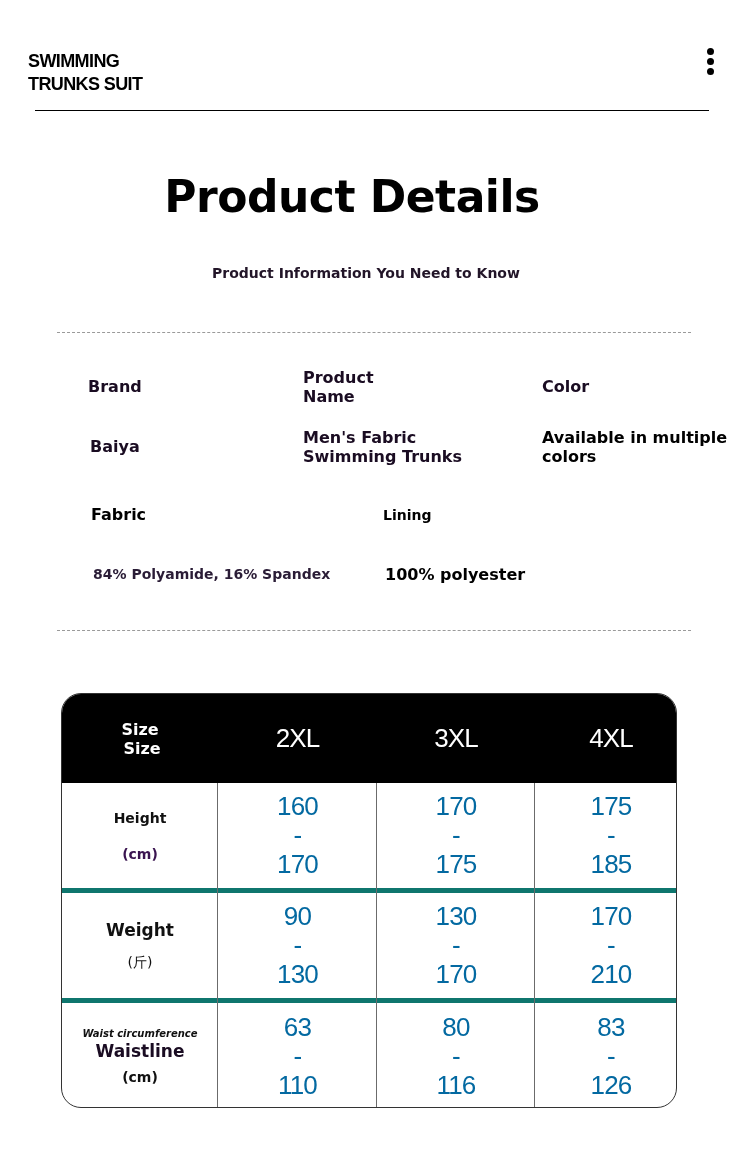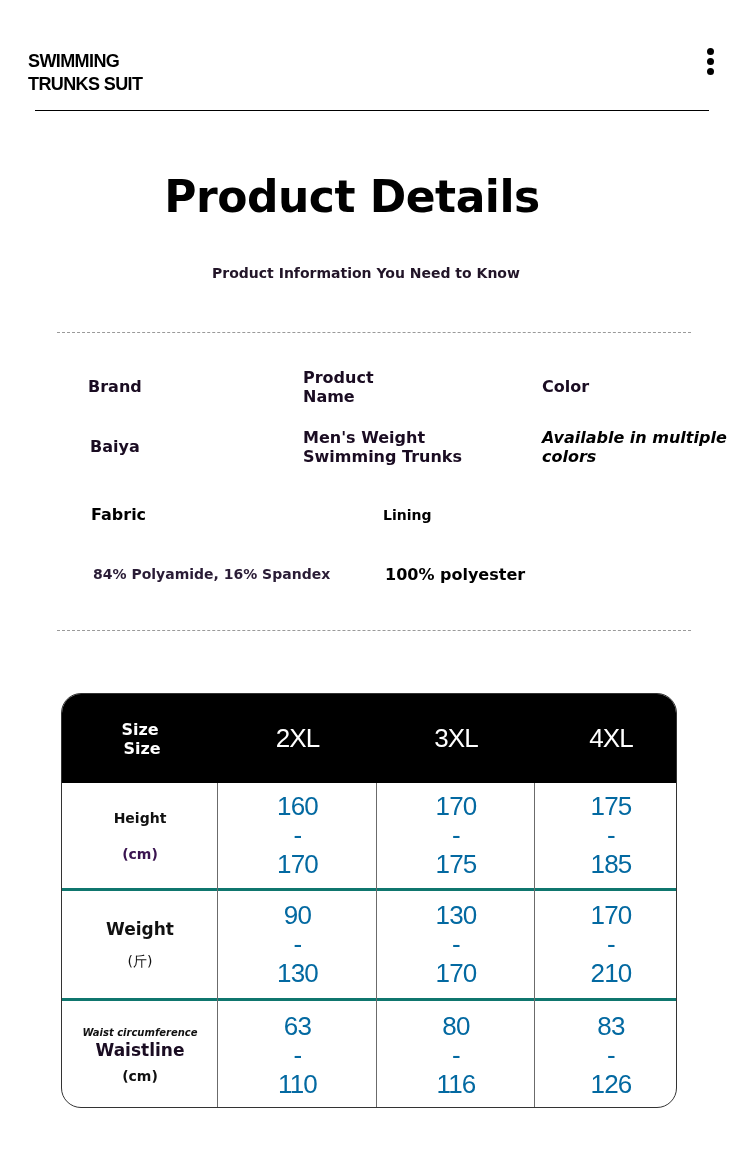--- a/index.html
+++ b/index.html
@@ -42,21 +42,21 @@
     }
     .col { position: absolute; top: 0; height: 100%; display: flex; flex-direction: column; justify-content: center; align-items: center; }
     .c0 { left: 0; width: 156px; }
     .c1 { left: 156px; width: 159px; }
     .c2 { left: 315px; width: 158px; }
     .c3 { left: 473px; width: 152px; }
     .head-label { color: #fff; font-weight: bold; font-size: 16px; line-height: 19px; text-align: center; }
     .head-label span { display: block; }
     .head-size { color: #fff; font-family: "Liberation Sans", sans-serif; font-size: 26px; letter-spacing: -1px; }
 
-    .tbl-row { position: absolute; left: 0; width: 100%; border-top: 3px solid #0f766e; }
+    .tbl-row { position: absolute; left: 0; width: 100%; border-top: 5px solid #0f766e; }
     .r0 { top: 89px; height: 105px; border-top: none; }
     .r1 { top: 194px; height: 110px; }
     .r2 { top: 304px; height: 111px; }
     .vline { position: absolute; top: 89px; bottom: 0; width: 1px; background: #6b6b6b; }
 
     .row-label { text-align: center; font-weight: bold; color: #111; }
     .row-label .l1 { font-size: 14px; display: block; }
     .row-label .l2 { font-size: 17px; display: block; color: #1a0c22; margin-top: 2px; }
     .row-label .unit { font-size: 14px; display: block; margin-top: 20px; color: #3a1450; }
     .row-label .unit.plain { color: #111; margin-top: 8px; font-weight: normal; font-size: 14px; }
@@ -87,24 +87,24 @@
 
 <div class="info" style="left:88px; top:377px;">Brand</div>
 <div class="info" style="left:303px; top:368px;">
   <div>Product</div>
   <div>Name</div>
 </div>
 <div class="info" style="left:542px; top:377px;">Color</div>
 
 <div class="info" style="left:90px; top:437px;">Baiya</div>
 <div class="info" style="left:303px; top:428px;">
-  <div>Men's Weight</div>
+  <div>Men's Fabric</div>
   <div>Swimming Trunks</div>
 </div>
-<div class="info black" style="left:542px; top:428px;font-style:italic;">
+<div class="info black" style="left:542px; top:428px;">
   <div>Available in multiple</div>
   <div>colors</div>
 </div>
 
 <div class="info black" style="left:91px; top:505px;">Fabric</div>
 <div class="info small black" style="left:383px; top:506px;">Lining</div>
 
 <div class="info xs" style="left:93px; top:565px;">84% Polyamide, 16% Spandex</div>
 <div class="info black" style="left:385px; top:565px;">100% polyester</div>
 

